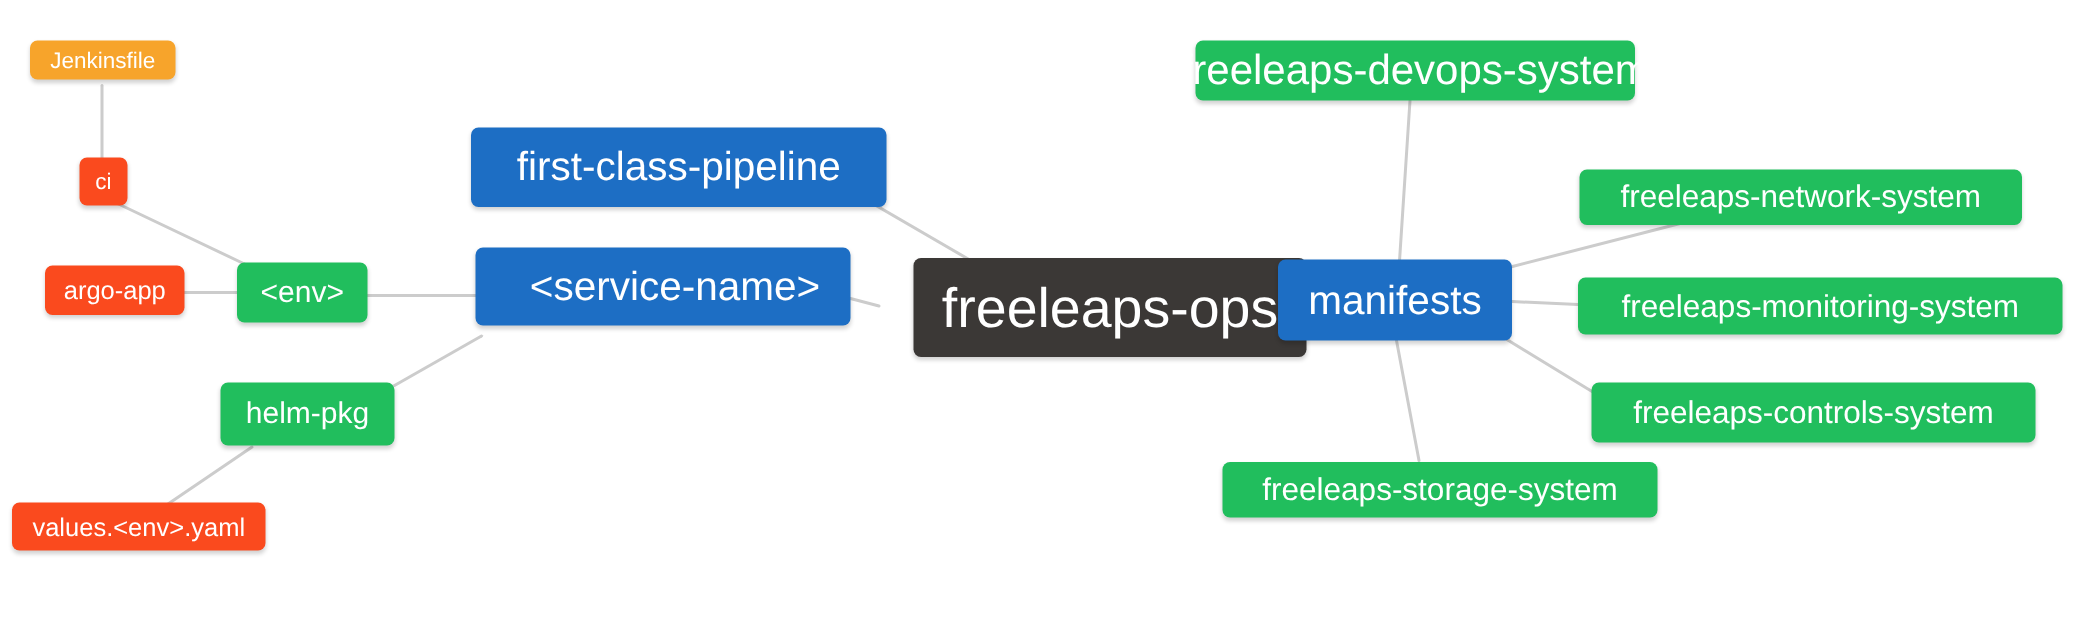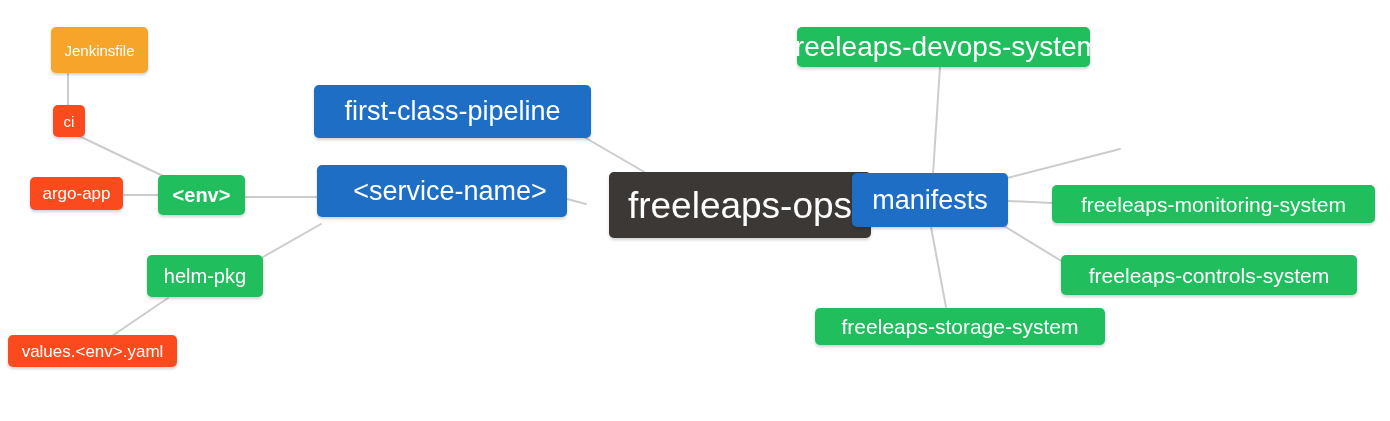--- a/index.html
+++ b/index.html
@@ -56,42 +56,43 @@
     <line x1="503" y1="90" x2="646" y2="173"></line>
     <line x1="567" y1="199" x2="586" y2="204"></line>
     <line x1="846" y1="204" x2="853" y2="201"></line>
     <line x1="933" y1="174" x2="940" y2="67"></line>
     <line x1="1007" y1="178" x2="1120" y2="149"></line>
     <line x1="1008" y1="201" x2="1052" y2="203"></line>
     <line x1="1004" y1="226" x2="1063" y2="262"></line>
     <line x1="931" y1="227" x2="946" y2="307"></line>
   </svg>
 
-  <div class="node" style="left: 20px; top: 27px; width: 97px; height: 46px; font-size: 15px; background-color: rgb(247, 164, 43); margin-left: 31px;">Jenkinsfile</div>
+  <div class="node" style="left: 20px; top: 27px; width: 97px; height: 26px; font-size: 15px; background-color: rgb(247, 164, 43);">Jenkinsfile</div>
 
   <div class="node" style="left: 53px; top: 105px; width: 32px; height: 32px; font-size: 15px; background-color: rgb(250, 74, 30);">ci</div>
 
   <div class="node" style="left: 30px; top: 177px; width: 93px; height: 33px; font-size: 17px; background-color: rgb(250, 74, 30);">argo-app</div>
 
-  <div class="node" style="left: 158px; top: 175px; width: 87px; height: 40px; font-size: 20px; background-color: rgb(33, 190, 93); font-weight: bold;">&lt;env&gt;</div>
+  <div class="node" style="left: 158px; top: 175px; width: 87px; height: 40px; font-size: 20px; background-color: rgb(33, 190, 93);">&lt;env&gt;</div>
 
   <div class="node" style="left: 147px; top: 255px; width: 116px; height: 42px; font-size: 20px; background-color: rgb(33, 190, 93);">helm-pkg</div>
 
   <div class="node" style="left: 8px; top: 335px; width: 169px; height: 32px; font-size: 17px; background-color: rgb(250, 74, 30);">values.&lt;env&gt;.yaml</div>
 
   <div class="node" style="left: 314px; top: 37px; width: 277px; height: 53px; font-size: 27px; background-color: rgb(29, 110, 196); margin-top: 48px;">first-class-pipeline</div>
 
   <div class="node" style="left: 317px; top: 165px; width: 250px; height: 52px; font-size: 27px; background-color: rgb(29, 110, 196); padding-left: 16px;">&lt;service-name&gt;</div>
 
   <div class="node" style="left: 585px; top: 172px; width: 262px; height: 66px; font-size: 37px; background-color: rgb(59, 56, 54); margin-left: 24px;">freeleaps-ops</div>
 
   <div class="node" style="left: 852px; top: 173px; width: 156px; height: 54px; font-size: 27px; background-color: rgb(29, 110, 196);">manifests</div>
 
   <div class="node" style="left: 797px; top: 27px; width: 293px; height: 40px; font-size: 28px; background-color: rgb(33, 190, 93);">freeleaps-devops-system</div>
 
+  <div class="node" style="left: 1053px; top: 113px; width: 295px; height: 37px; font-size: 21px; background-color: rgb(33, 190, 93);">freeleaps-network-system</div>
 
   <div class="node" style="left: 1052px; top: 185px; width: 323px; height: 38px; font-size: 21px; background-color: rgb(33, 190, 93);">freeleaps-monitoring-system</div>
 
   <div class="node" style="left: 1061px; top: 255px; width: 296px; height: 40px; font-size: 21px; background-color: rgb(33, 190, 93);">freeleaps-controls-system</div>
 
   <div class="node" style="left: 815px; top: 308px; width: 290px; height: 37px; font-size: 21px; background-color: rgb(33, 190, 93);">freeleaps-storage-system</div>
 
 </div>
 
 </body></html>

